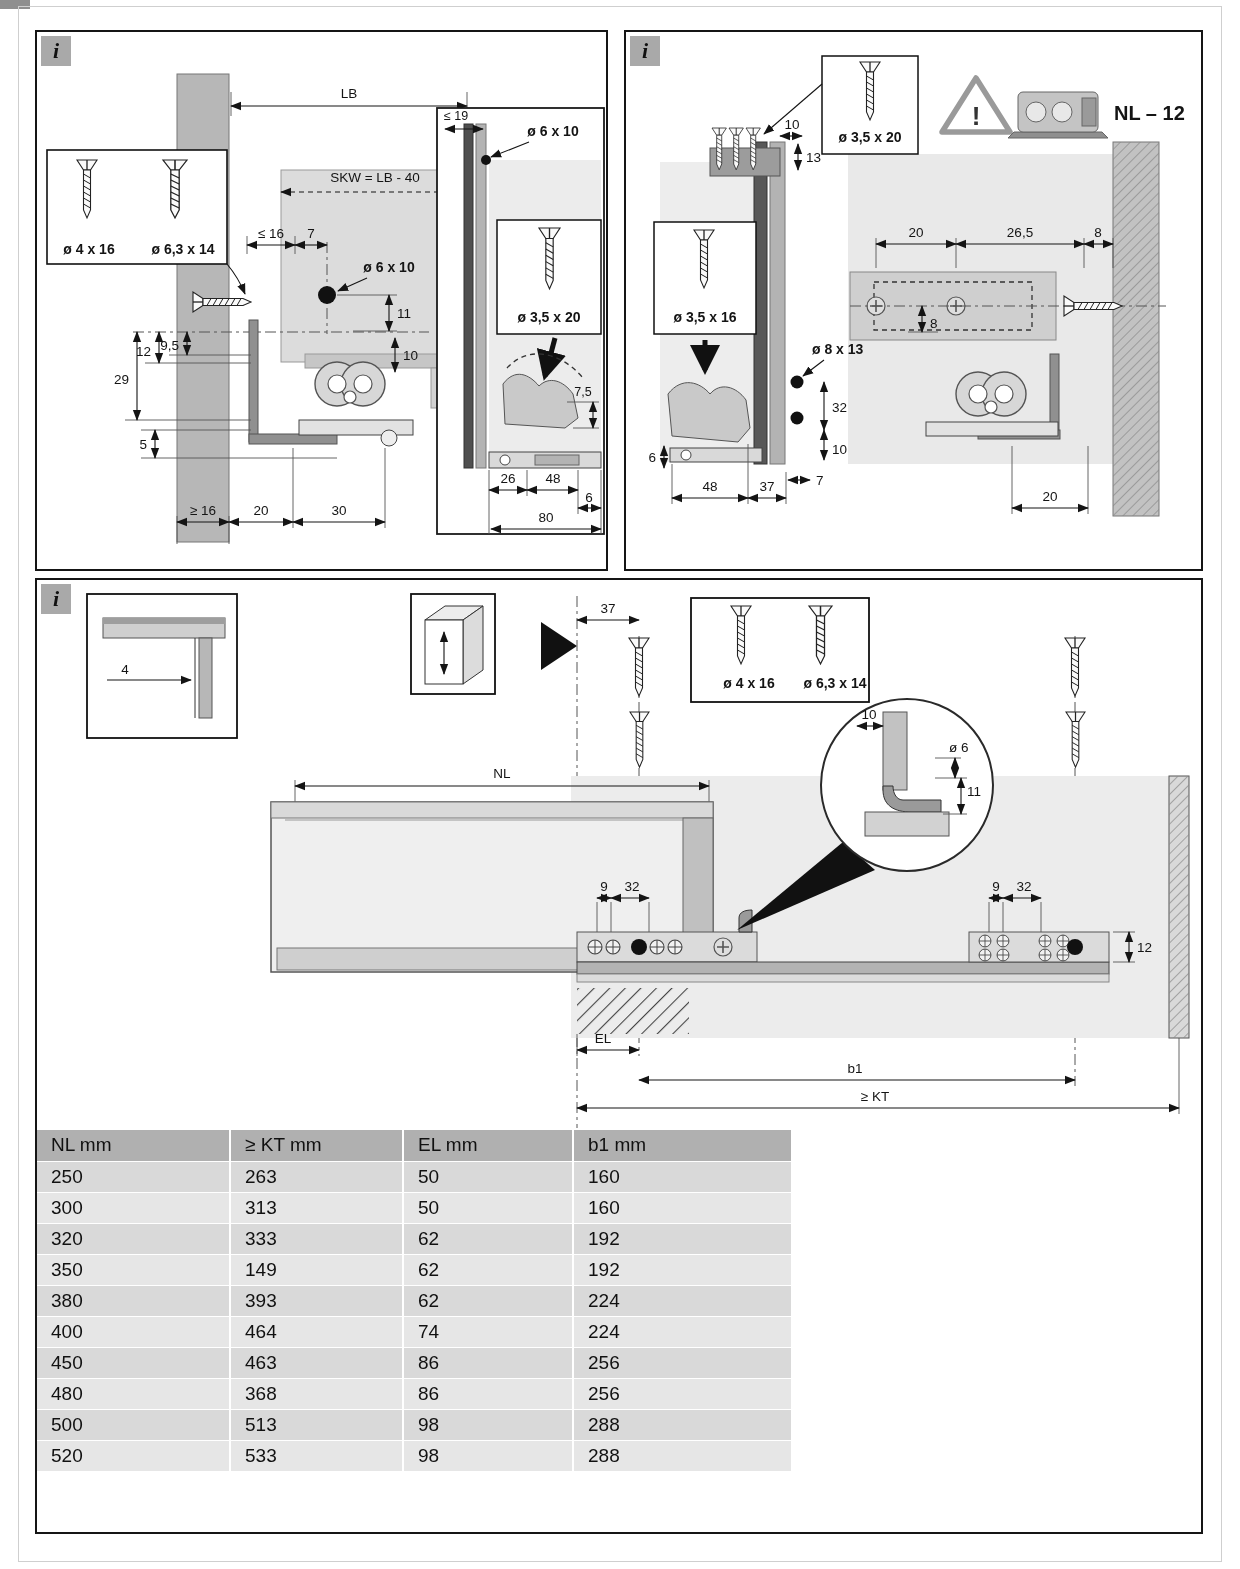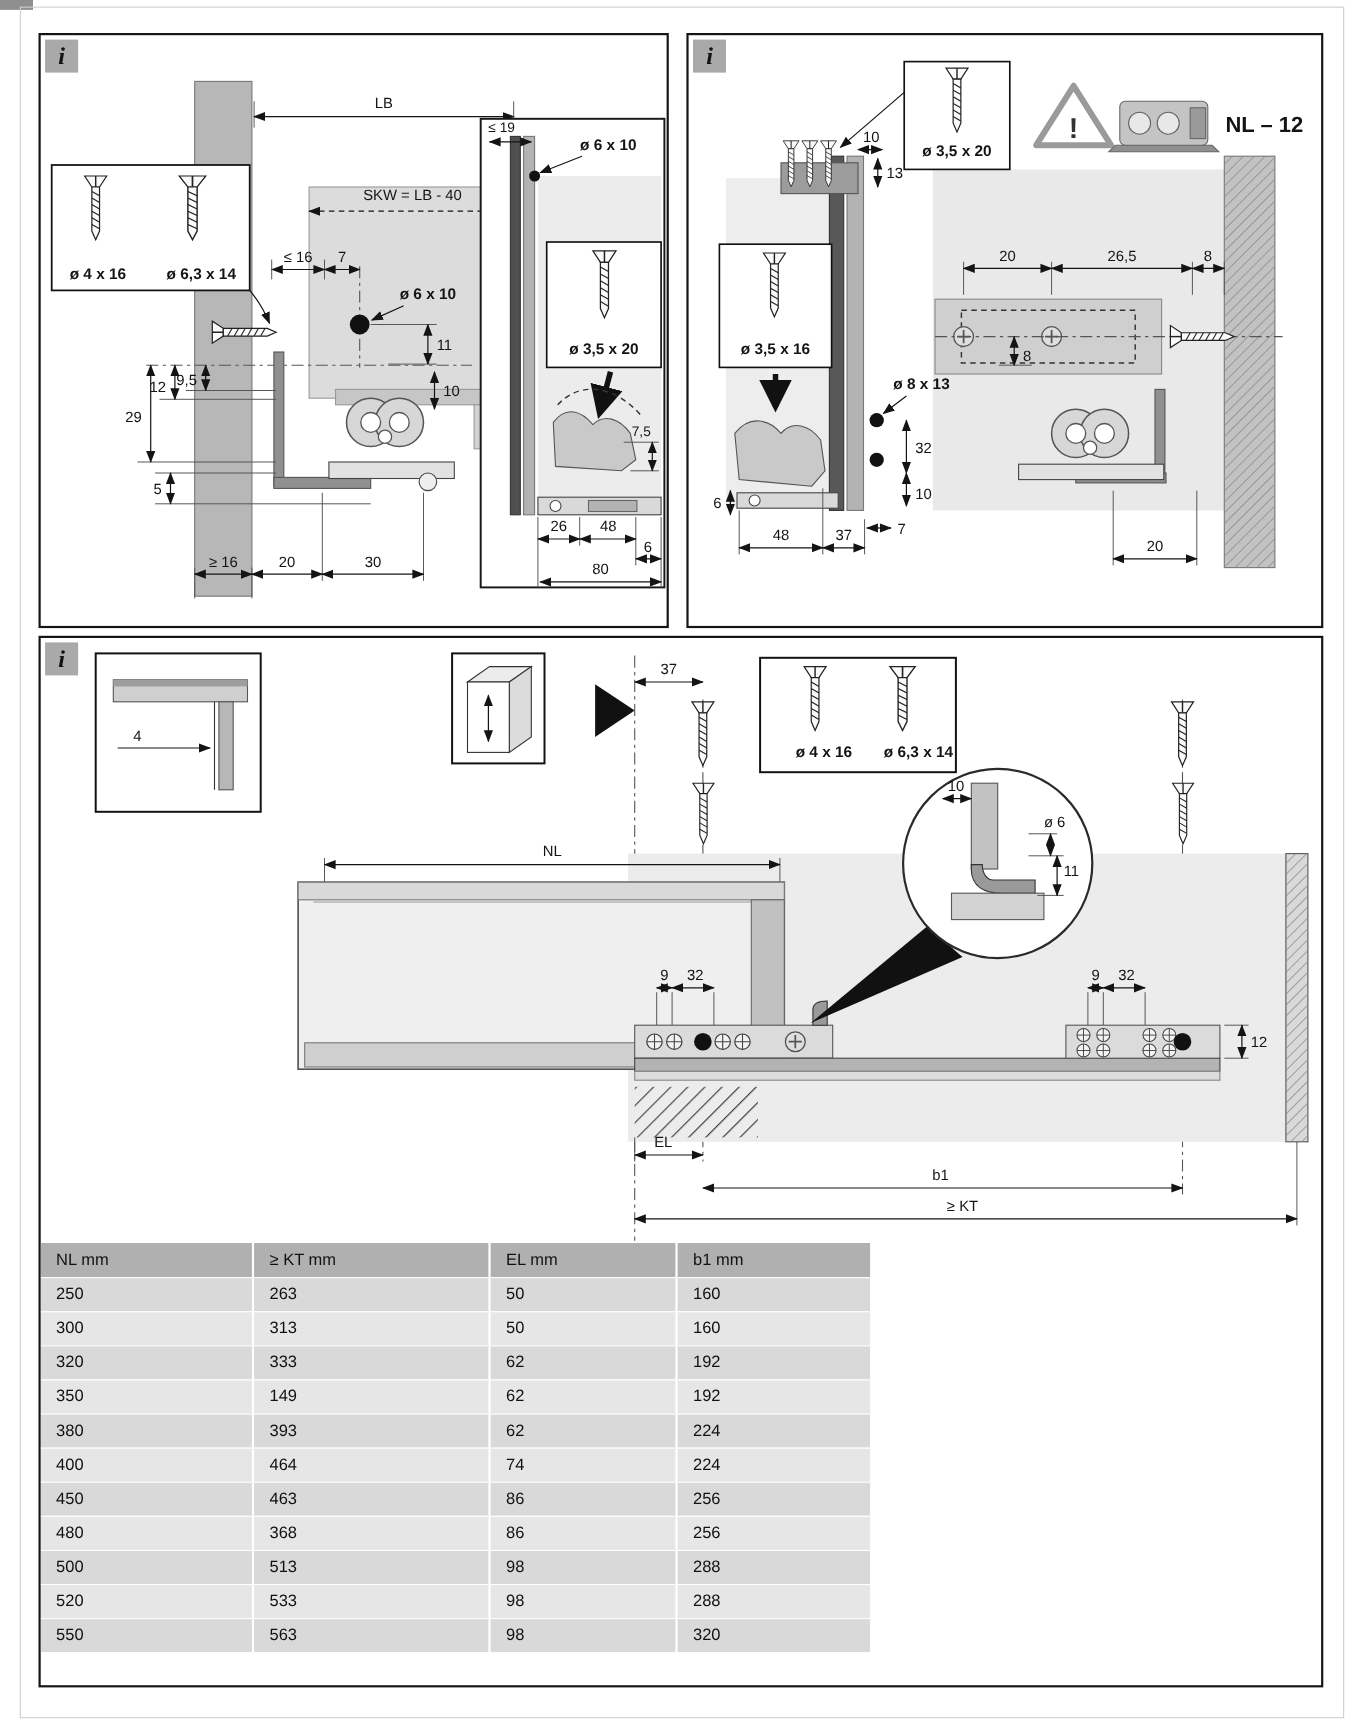--- a/index.html
+++ b/index.html
@@ -26,21 +26,21 @@
   svg.draw .as { text-anchor:start; }
   svg.draw .ae { text-anchor:end; }
   .dl  { stroke:#141414; stroke-width:1.1; fill:none; }
   .ext { stroke:#555; stroke-width:0.9; fill:none; }
   .cl  { stroke:#555; stroke-width:1; fill:none; stroke-dasharray:11 4 3 4; }
   .oln { stroke:#333; stroke-width:1.3; fill:none; }
   .dash{ stroke-dasharray:5 4; }
   
   .dim-table { position:absolute; left:0; top:550px; width:756px; border-collapse:collapse; }
   .dim-table th, .dim-table td {
-    height:31px; padding:0 14px; text-align:left; font-size:15px; font-weight:normal;
+    height:31px; padding:0 14px; text-align:left; font-size:19px; font-weight:normal;
     border-right:2px solid #fff; border-bottom:1px solid #fff; color:#111;
   }
   .dim-table thead th { background:#b0b0b0; }
   .dim-table tbody tr:nth-child(odd)  td { background:#d9d9d9; }
   .dim-table tbody tr:nth-child(even) td { background:#e6e6e6; }
 </style>
 </head>
 <body>
 
 <div class="corner-mark"></div>
@@ -474,21 +474,21 @@
     <line class="dl" x1="602" y1="500" x2="1038" y2="500" marker-start="url(#arr)" marker-end="url(#arr)"></line>
     <text x="818" y="493">b1</text>
     <line class="dl" x1="540" y1="528" x2="1142" y2="528" marker-start="url(#arr)" marker-end="url(#arr)"></line>
     <text x="838" y="521">≥ KT</text>
   </svg>
 
   <table class="dim-table">
     <thead>
       <tr>
         <th style="width:193px">NL mm</th>
-        <th style="width:215px">≥ KT mm</th>
+        <th style="width:173px">≥ KT mm</th>
         <th style="width:170px">EL mm</th>
         <th>b1 mm</th>
       </tr>
     </thead>
     <tbody>
         <tr>
           <td>250</td>
           <td>263</td>
           <td>50</td>
           <td>160</td>
@@ -540,21 +540,15 @@
           <td>513</td>
           <td>98</td>
           <td>288</td>
         </tr>
         <tr>
           <td>520</td>
           <td>533</td>
           <td>98</td>
           <td>288</td>
         </tr>
-        <tr>
-          <td>550</td>
-          <td>563</td>
-          <td>98</td>
-          <td>320</td>
-        </tr>
       </tbody>
   </table>
 </section>
 
 </body></html>

